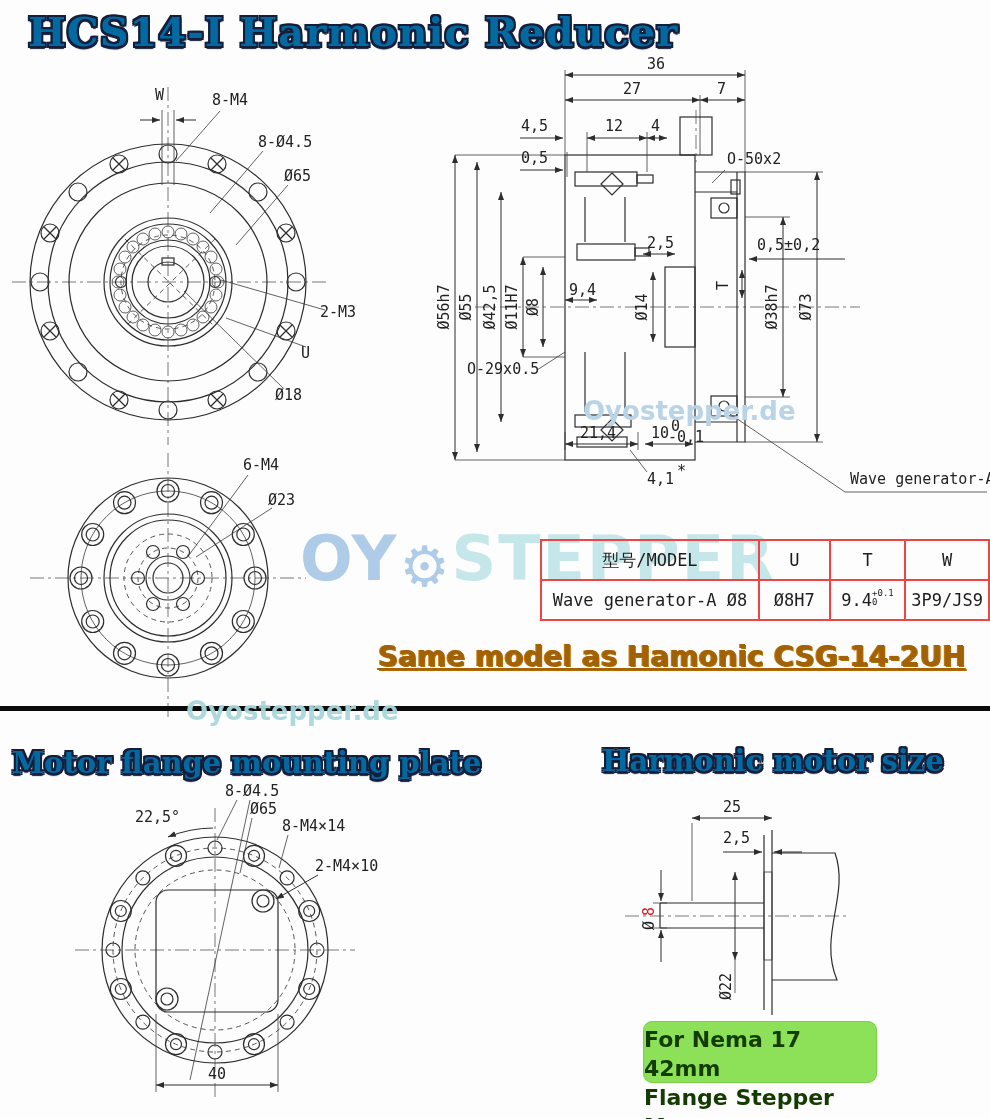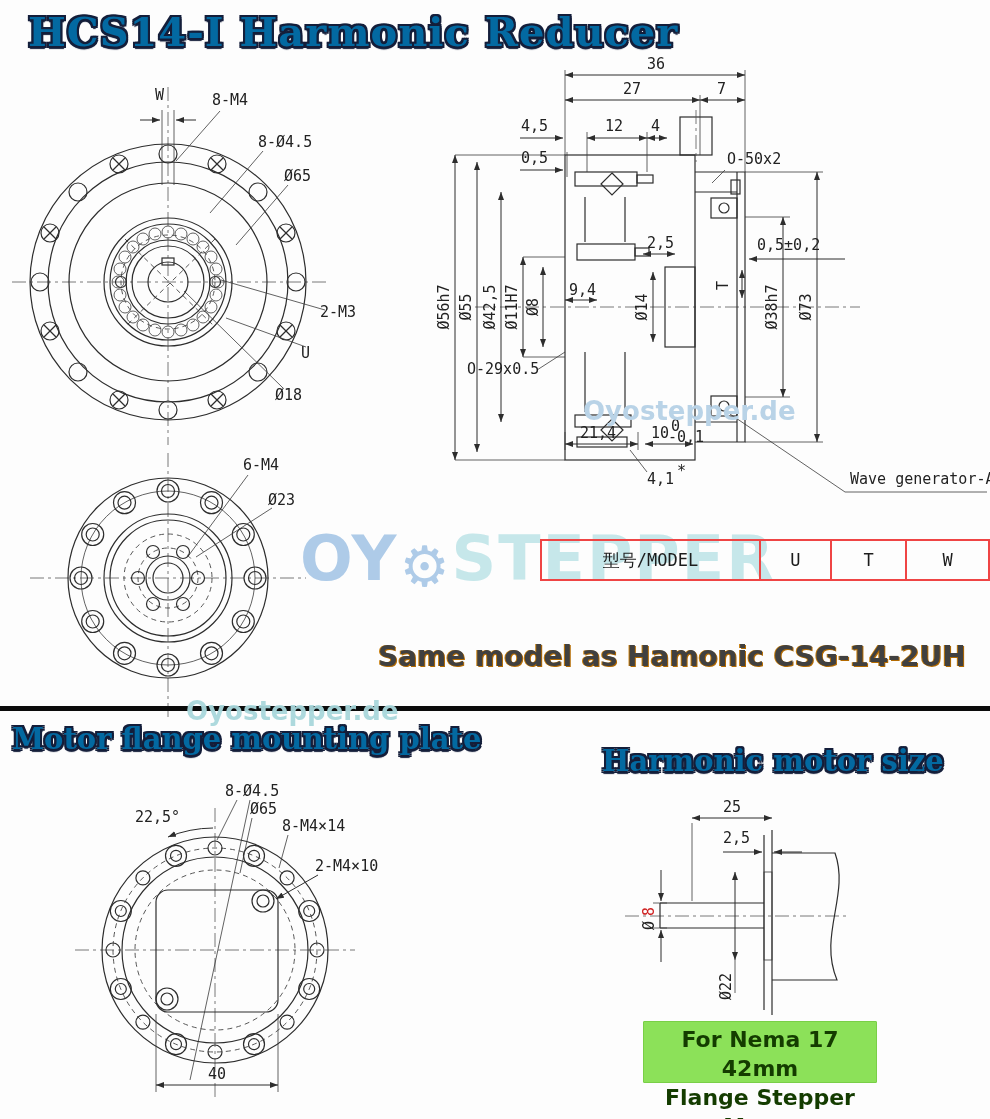--- a/index.html
+++ b/index.html
@@ -22,25 +22,25 @@
   #divider{position:absolute;left:0;top:706px;width:990px;height:5px;background:#0b0b0b;z-index:4;}
   #brand{position:absolute;left:300px;top:522px;z-index:1;display:flex;align-items:flex-end;font-weight:bold;}
   #brand .oy{font-size:62px;color:#aecbe8;letter-spacing:1px;}
   #brand .gear{font-size:56px;color:#aecbe8;margin:0 2px;line-height:1;}
   #brand .st{font-size:62px;color:#c6e7ea;letter-spacing:2px;}
   #spec-table{position:absolute;left:540px;top:539px;border-collapse:collapse;z-index:3;
      font-family:"DejaVu Sans Mono","Liberation Mono",monospace;font-size:17px;color:#1c1c1c;}
   #spec-table td{border:2px solid #ef4444;text-align:center;background:transparent;}
   .tol{display:inline-block;vertical-align:2px;line-height:0.9;font-size:9px;text-align:left;}
   .tol span{display:block;}
-  #note{position:absolute;left:378px;top:640px;font-size:28px;font-weight:bold;color:#404040;
-     text-shadow:1px 1px 0 #b36a00, -1px 0 0 #c87d08;letter-spacing:0;z-index:3;}
+  #note{position:absolute;left:378px;top:640px;font-size:28px;font-weight:bold;color:#a16207;
+     text-shadow:1px 1px 0 #b36a00, -1px 0 0 #c87d08;letter-spacing:0;z-index:3;text-decoration:underline;}
   #badge{position:absolute;left:643px;top:1021px;width:234px;height:62px;background:#8ce159;
-     border:1px solid #79cf47;border-radius:1px;color:#143c00;font-size:22px;font-weight:bold;
-     text-align:center;line-height:1.32;padding-top:3px;box-sizing:border-box;}
+     border:1px solid #79cf47;border-radius:9px;color:#143c00;font-size:22px;font-weight:bold;
+     line-height:1.32;padding-top:3px;box-sizing:border-box;}
   .red{fill:#cf2020;}
 </style>
 </head>
 <body>
 
 <div id="page">
 
   <div id="title" class="outlined">HCS14-I Harmonic Reducer</div>
 
   <svg width="430" height="375" style="left:0;top:75px;" viewBox="0 0 430 375">
@@ -359,28 +359,34 @@
   <div id="wm2">Oyostepper.de</div>
 
   <table id="spec-table">
     <tbody>
         <tr>
       <td style="width:218px;height:36px;">型号/MODEL</td>
       <td style="width:68px;">U</td>
       <td style="width:73px;">T</td>
       <td style="width:80px;">W</td>
     </tr>
+    <tr>
+      <td style="height:36px;">Wave generator-A Ø8</td>
+      <td>Ø8H7</td>
+      <td><span>9.4</span><span class="tol"><span>+0.1</span><span>0</span></span></td>
+      <td>3P9/JS9</td>
+    </tr>
   </tbody>
     </table>
 
   <div id="note">Same model as Hamonic CSG-14-2UH</div>
 
   <div id="divider"></div>
 
-  <div class="sec-title outlined" style="left:12px;top:722px;">Motor flange mounting plate</div>
+  <div class="sec-title outlined" style="left:12px;top:746px;">Motor flange mounting plate</div>
   <div class="sec-title outlined" style="left:602px;top:744px;">Harmonic motor size</div>
 
   <svg width="420" height="338" style="left:30px;top:780px;" viewBox="0 0 420 338">
     <defs>
       <marker id="a4" markerWidth="10" markerHeight="8" refX="8" refY="3" orient="auto">
           <path d="M0,0L8,3L0,6z" fill="#2d2d2d"></path>
         </marker>
       <marker id="a4s" markerWidth="10" markerHeight="8" refX="0" refY="3" orient="auto">
           <path d="M8,0L0,3L8,6z" fill="#2d2d2d"></path>
         </marker>

